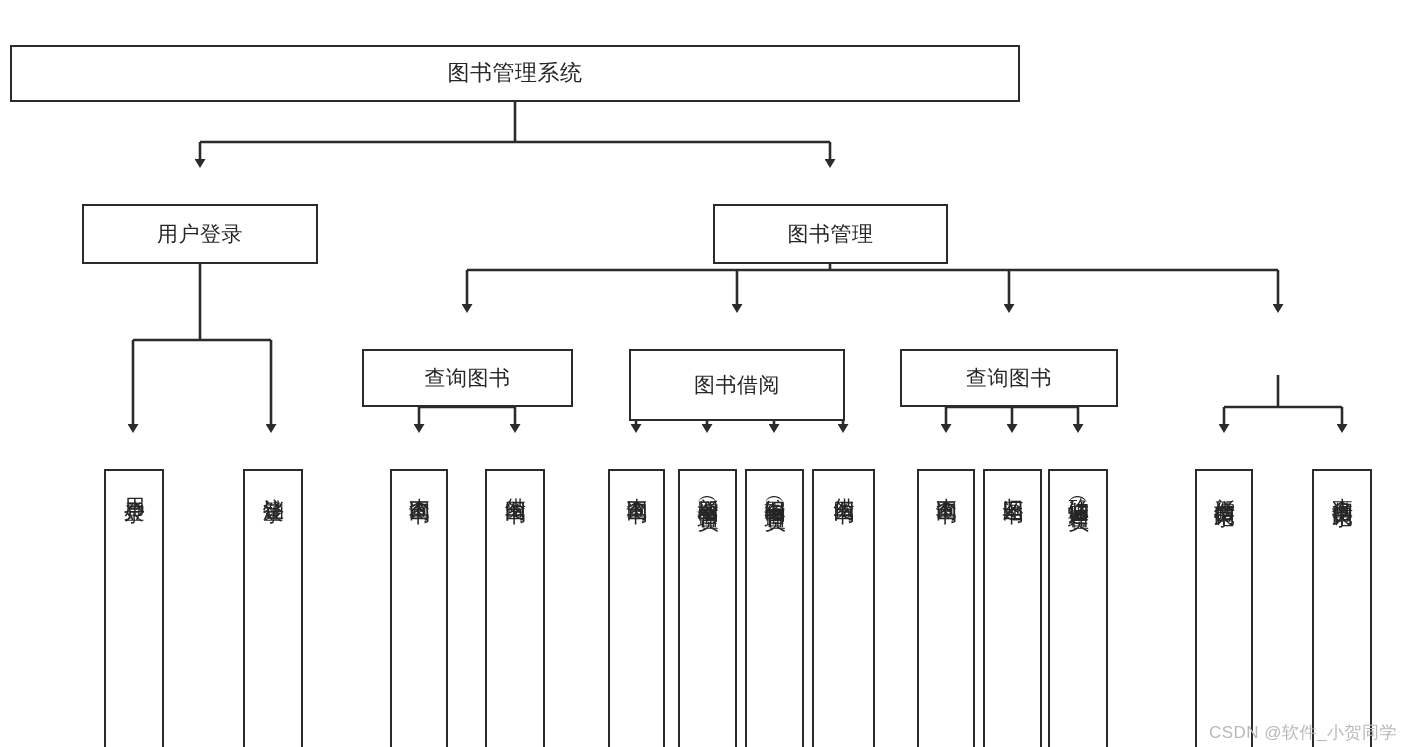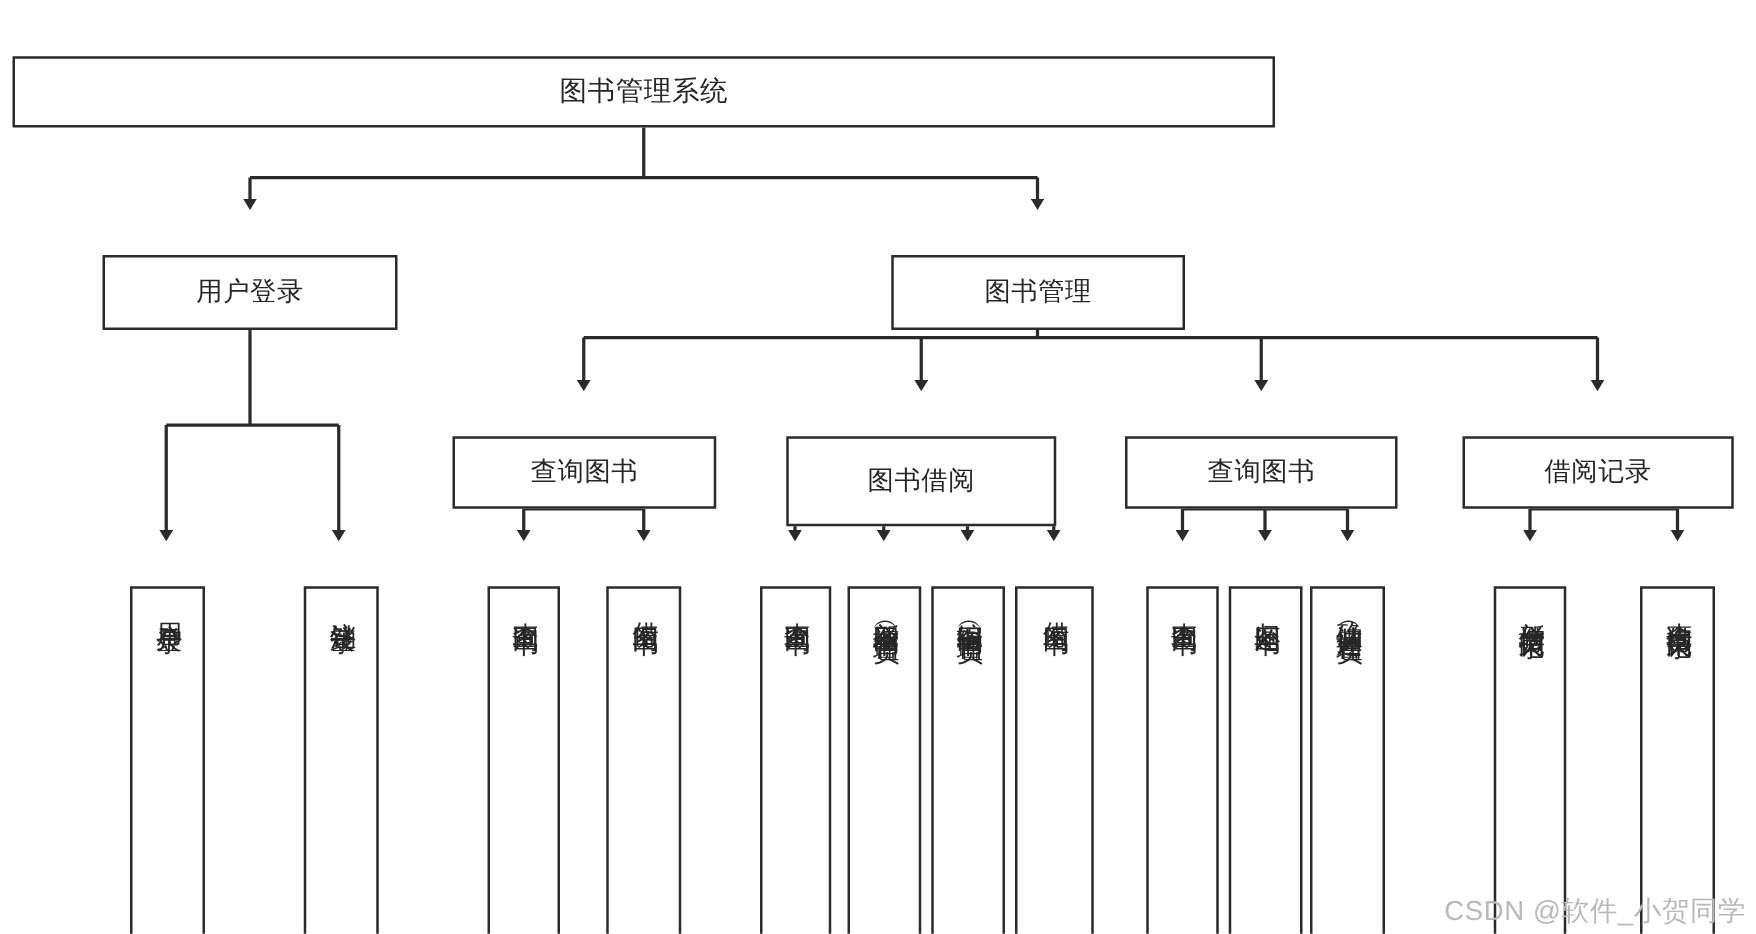--- a/index.html
+++ b/index.html
@@ -26,21 +26,21 @@
     writing-mode:vertical-rl;
     text-orientation:upright;
     font-size:21px;line-height:1.28;color:#262626;
     letter-spacing:2px;
     white-space:nowrap;
     margin:0 auto;
   }
   .node-box.title .node-label-h{font-size:22px;}
   #watermark{
     position:absolute;right:8px;bottom:3px;
-    font-size:22px;color:#b9b9b9;
+    font-size:17px;color:#b9b9b9;
     letter-spacing:0.5px;
     pointer-events:none;user-select:none;
     white-space:nowrap;
   }
 </style>
 </head>
 <body style="background: rgb(255, 255, 255);">
 
 <div id="diagram-root">
 
@@ -107,23 +107,20 @@
 
   <div class="node-box horiz" style="left: 362px; top: 317px; width: 211px; height: 58px; border-color: rgb(43, 43, 43); background: rgb(255, 255, 255);">
     <span class="node-label-h" style="color: rgb(38, 38, 38);">查询图书</span>
   </div>
   <div class="node-box horiz" style="left: 629px; top: 317px; width: 216px; height: 72px; border-color: rgb(43, 43, 43); background: rgb(255, 255, 255);">
     <span class="node-label-h" style="color: rgb(38, 38, 38);">图书借阅</span>
   </div>
   <div class="node-box horiz" style="left: 900px; top: 317px; width: 218px; height: 58px; border-color: rgb(43, 43, 43); background: rgb(255, 255, 255);">
     <span class="node-label-h" style="color: rgb(38, 38, 38);">查询图书</span>
   </div>
-  <div class="node-box horiz" style="left: 1170px; top: 317px; width: 217px; height: 58px; border-color: rgb(43, 43, 43); background: rgb(255, 255, 255);">
-    <span class="node-label-h" style="color: rgb(38, 38, 38);">借阅记录</span>
-  </div>
 
   <div class="node-box vert" style="left: 104px; top: 437px; width: 60px; height: 296px; border-color: rgb(43, 43, 43); background: rgb(255, 255, 255);">
     <span class="node-label-v" style="color: rgb(38, 38, 38);">用户登录</span>
   </div>
   <div class="node-box vert" style="left: 243px; top: 437px; width: 60px; height: 296px; border-color: rgb(43, 43, 43); background: rgb(255, 255, 255);">
     <span class="node-label-v" style="color: rgb(38, 38, 38);">注销登录</span>
   </div>
   <div class="node-box vert" style="left: 390px; top: 437px; width: 58px; height: 296px; border-color: rgb(43, 43, 43); background: rgb(255, 255, 255);">
     <span class="node-label-v" style="color: rgb(38, 38, 38);">查询图书</span>
   </div>

